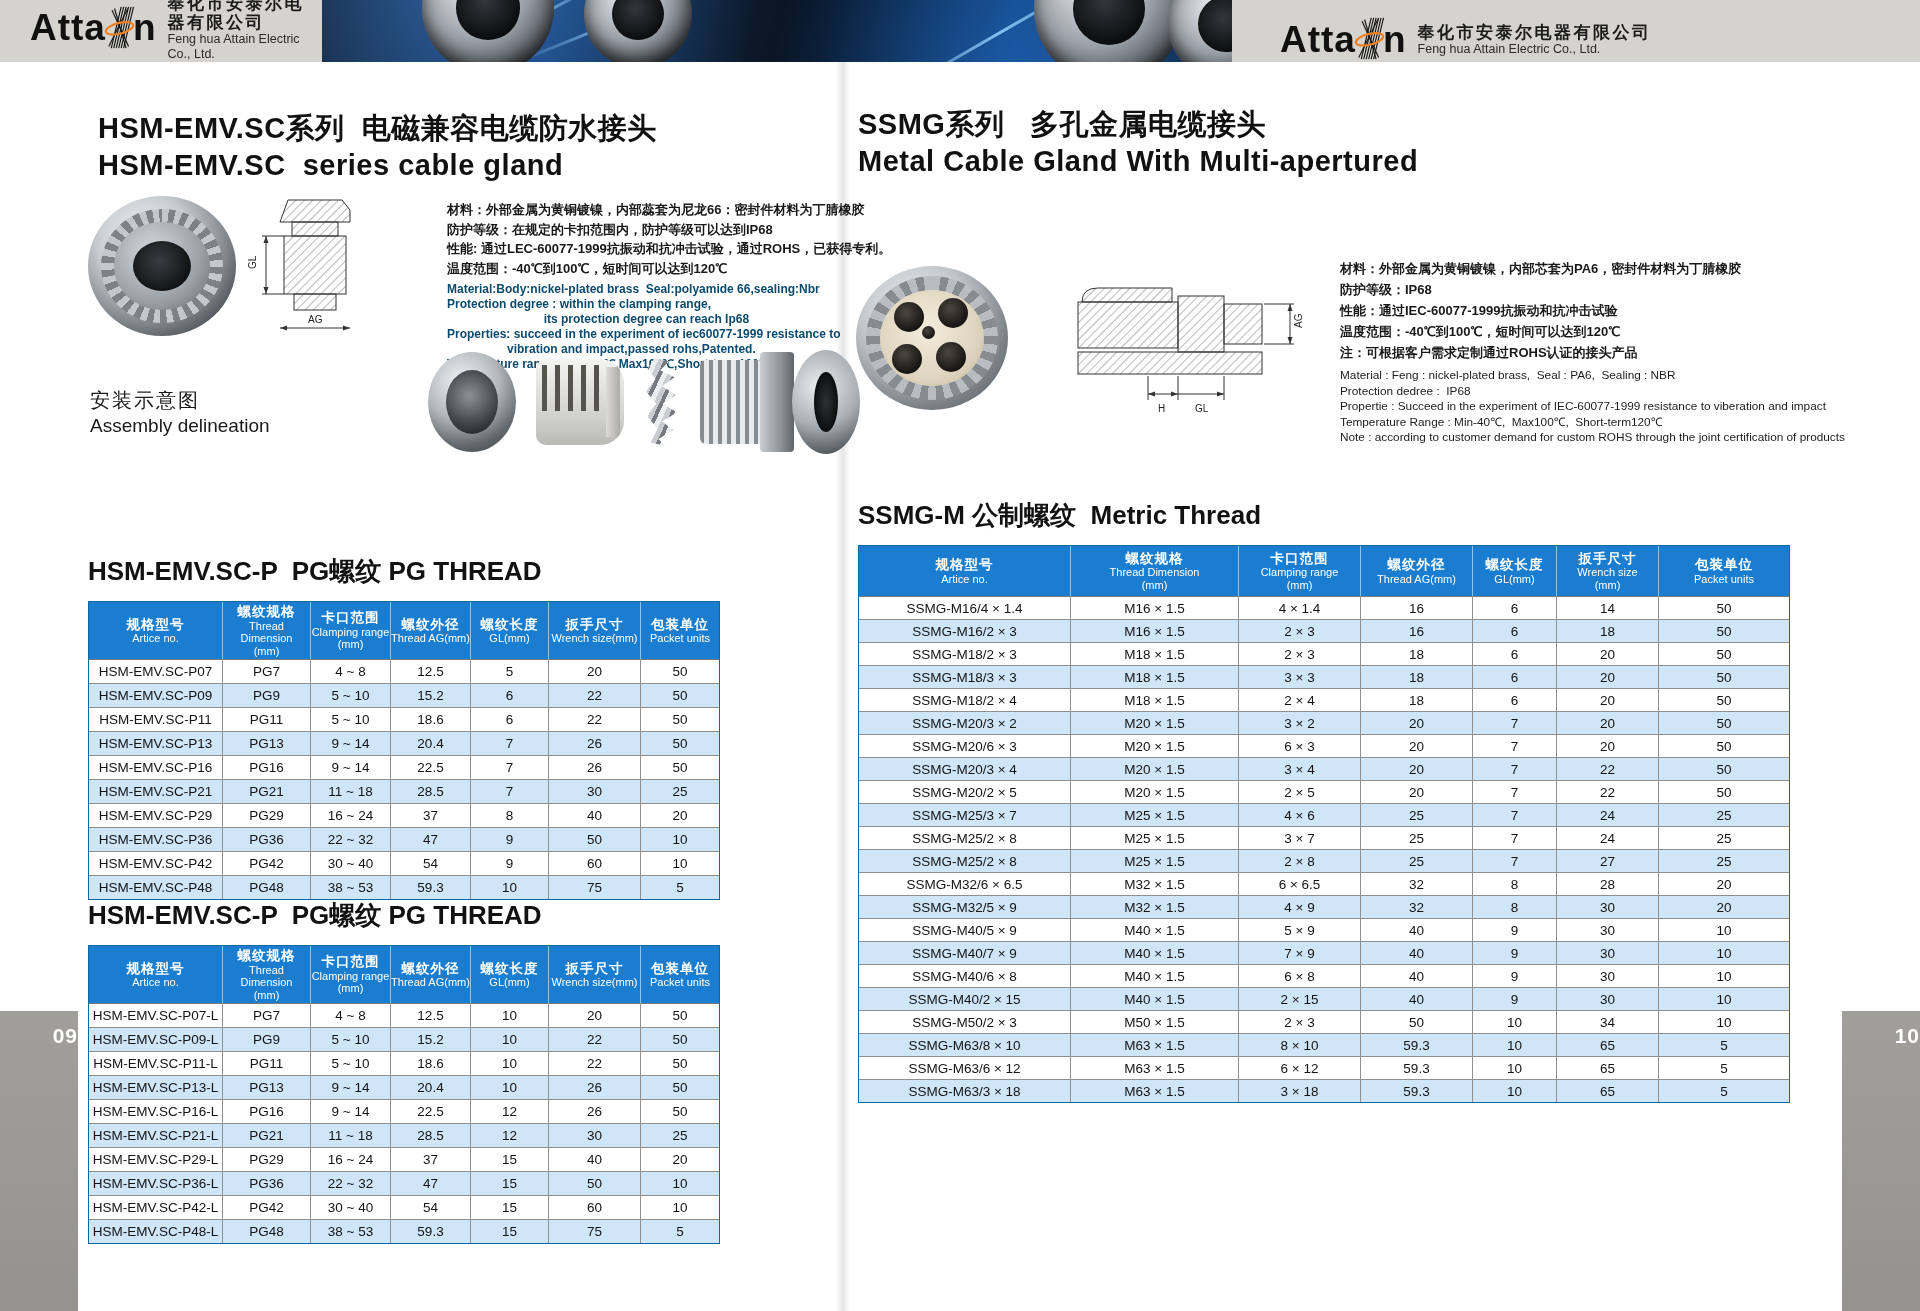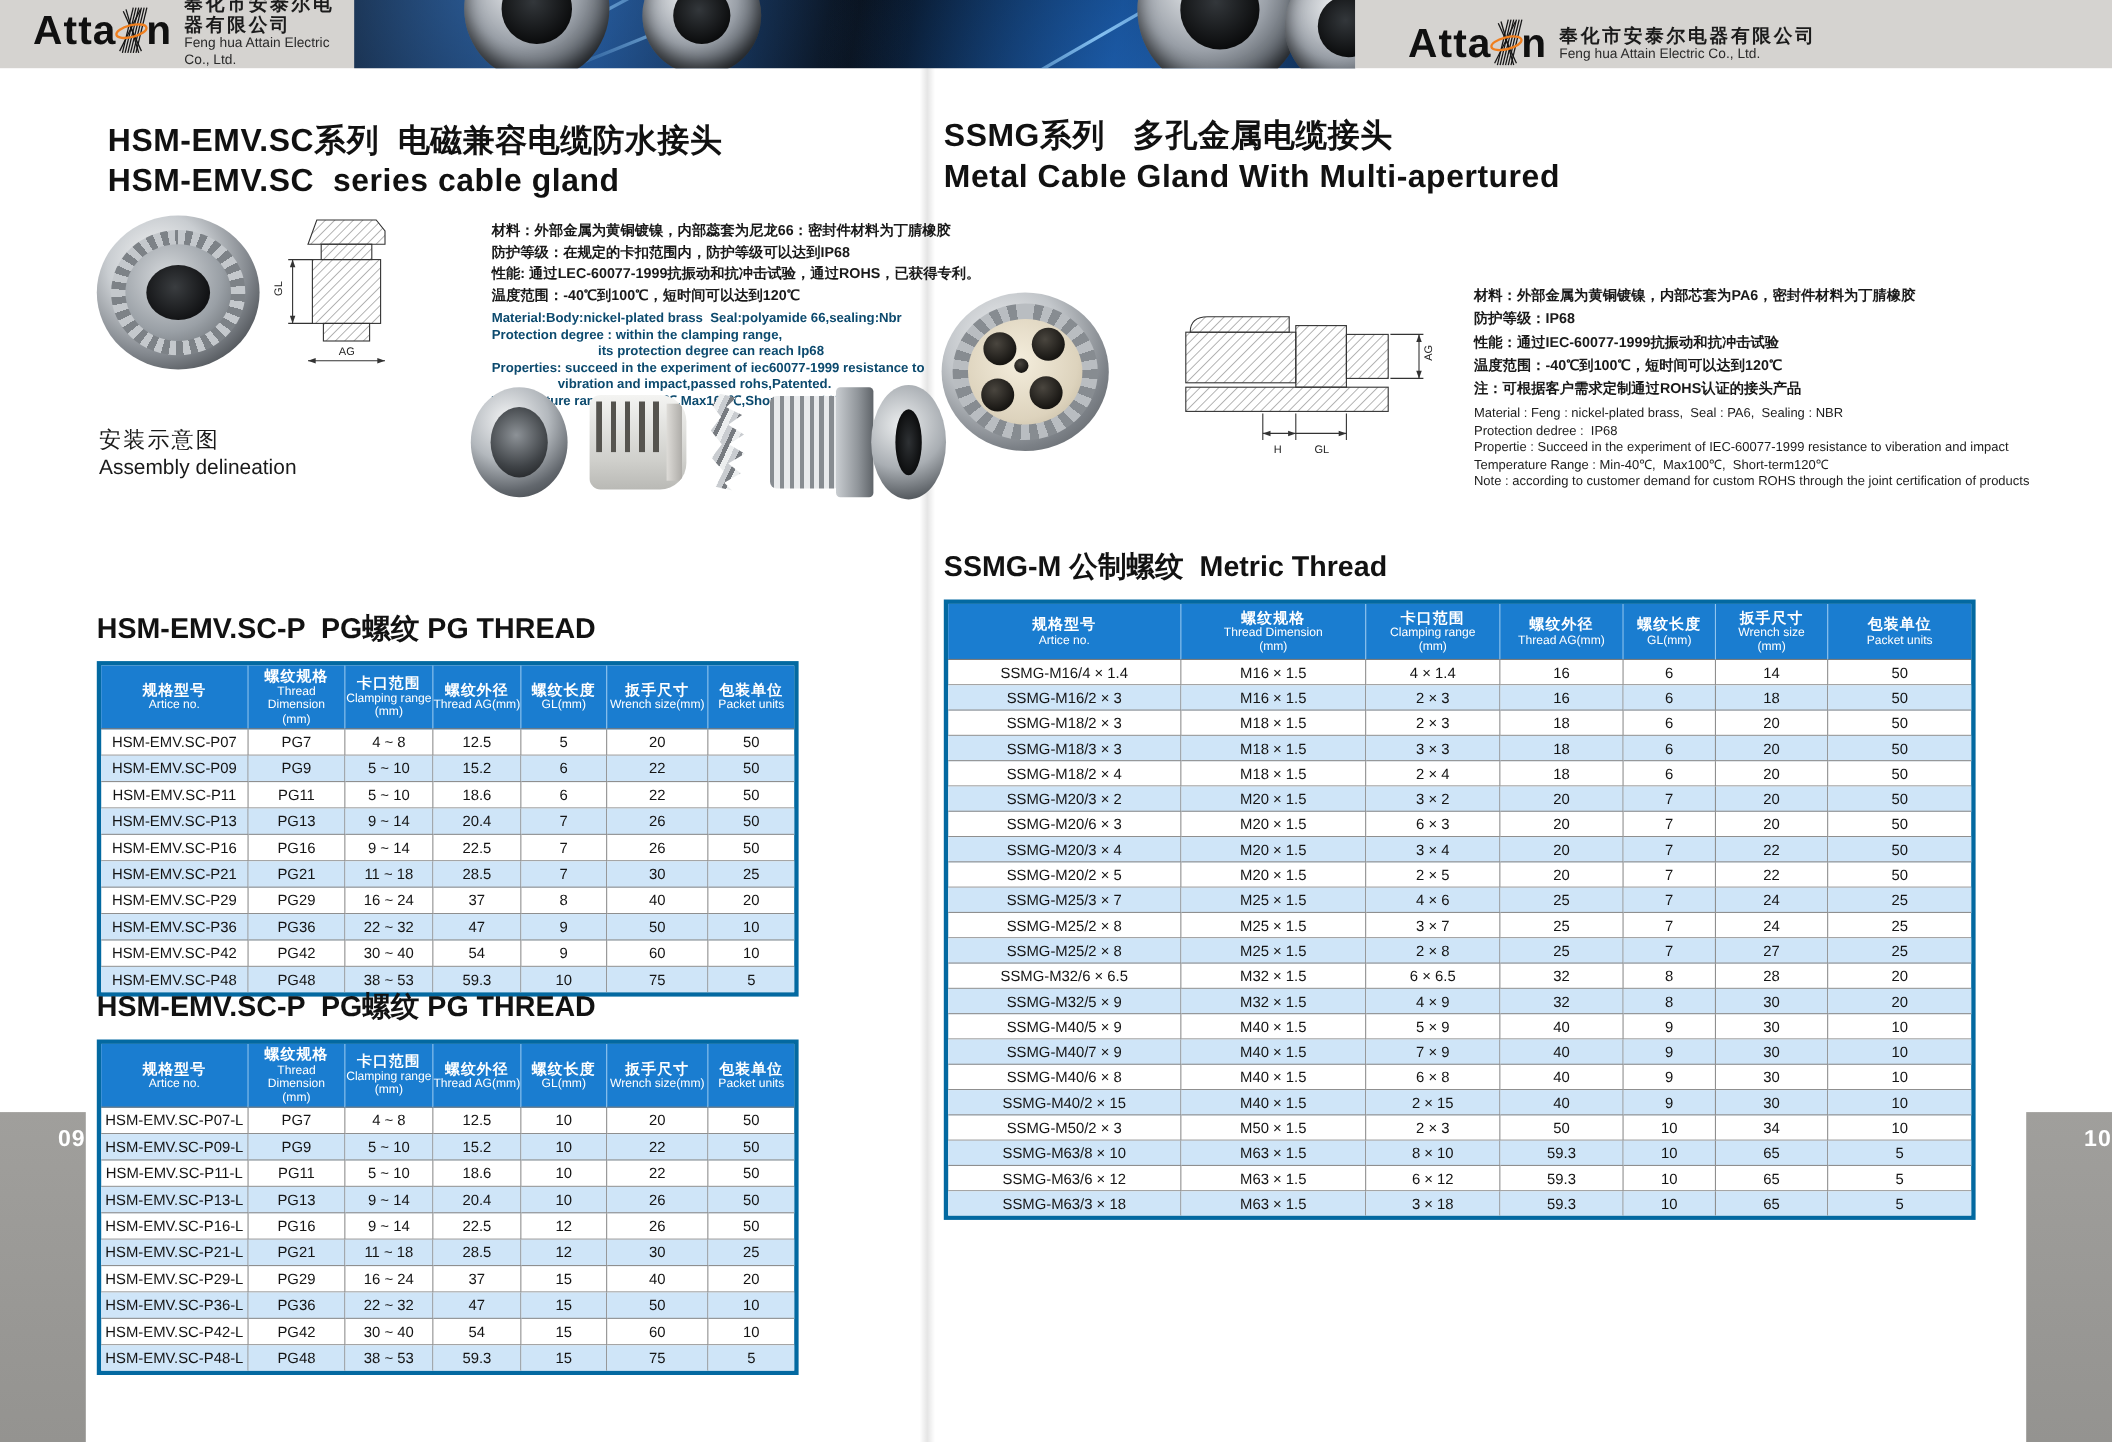--- a/index.html
+++ b/index.html
@@ -44,21 +44,21 @@
   .rdesc-zh div{font-size:13px;font-weight:600;line-height:21px;color:#191919;white-space:pre;}
   .rdesc-en{margin-top:5px;}
   .rdesc-en div{font-size:11.8px;line-height:15.5px;color:#1c1c1c;white-space:pre;}
   
   .asm-label{position:absolute;color:#1a1a1a;}
   .asm-label .zh{font-size:20px;letter-spacing:2px;line-height:25px;}
   .asm-label .en{font-size:19px;line-height:25px;}
   
   .tbl-block{position:absolute;}
   .tbl-title{font-size:26px;font-weight:bold;color:#121212;margin:0 0 12px 0;white-space:pre;}
-  table.data-table{border-collapse:separate;border-spacing:0;table-layout:fixed;border:4px solid #0369a1;background:#fff;}
+  table.data-table{border-collapse:separate;border-spacing:0;table-layout:fixed;border:1px solid #0369a1;background:#fff;}
   table.data-table th{background:#1a7dd0;color:#fff;border-right:1px solid #8fc4ee;border-bottom:1px solid #7a7a7a;
     height:46px;vertical-align:middle;padding:2px 0;}
   table.data-table th:last-child{border-right:none;}
   table.data-table td{border-right:1px solid #8f8f8f;border-bottom:1px solid #8f8f8f;text-align:center;
     font-size:13.5px;color:#141414;height:22px;padding:0;}
   .rows23 td{height:23px !important;}
   table.data-table td:last-child{border-right:none;}
   table.data-table tbody tr:last-child td{border-bottom:none;}
   table.data-table tbody tr:nth-child(even) td{background:#cfe5f8;}
   .h-zh{font-size:13.5px;font-weight:bold;line-height:15.5px;letter-spacing:1px;}

